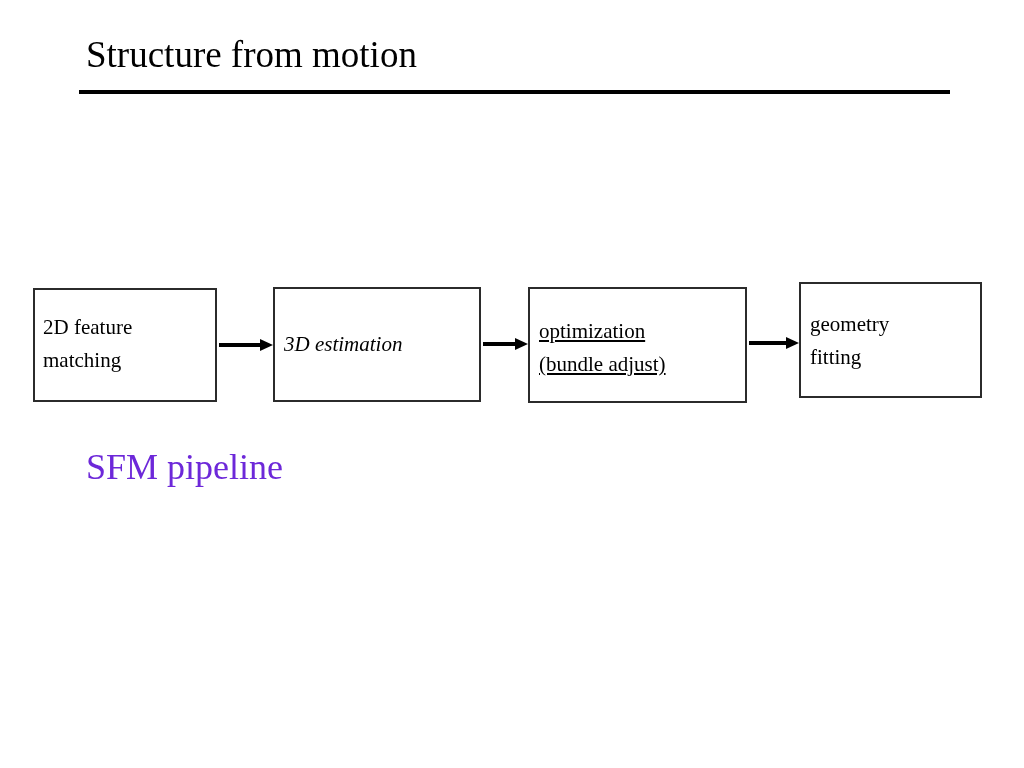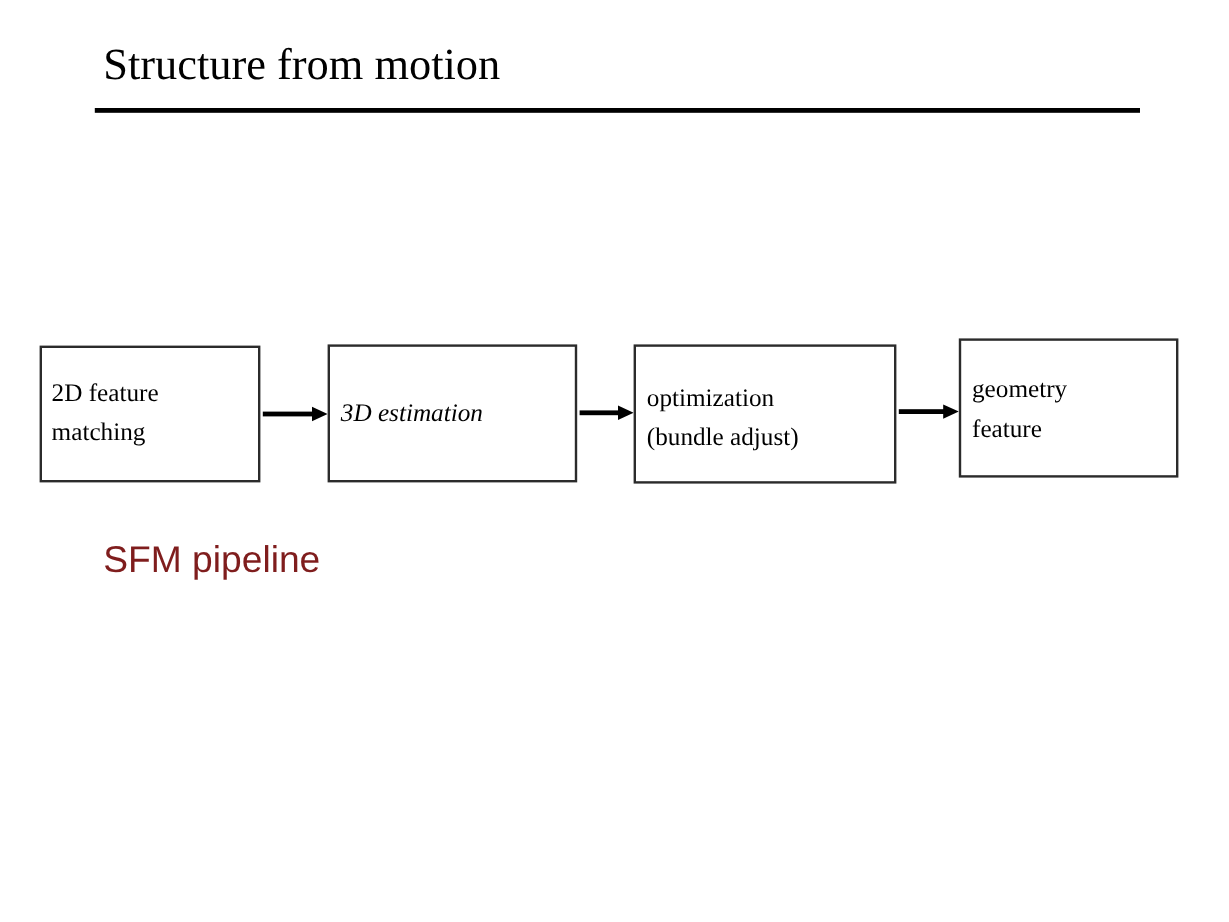--- a/index.html
+++ b/index.html
@@ -76,21 +76,21 @@
 
   
   #box-feature-matching { left: 33px;  top: 264px; width: 184px; height: 114px; }
   #box-3d-estimation    { left: 273px; top: 263px; width: 208px; height: 115px; }
   #box-optimization     { left: 528px; top: 263px; width: 219px; height: 116px; }
   #box-geometry-fitting { left: 799px; top: 258px; width: 183px; height: 116px; }
 
   
   #label-feature-matching { left: 43px;  top: 287px; width: 170px; }
   #label-3d-estimation    { left: 284px; top: 304px; width: 195px; font-style: italic; }
-  #label-optimization     { left: 539px; top: 291px; width: 205px; }
+  #label-optimization     { left: 539px; top: 291px; width: 205px; text-decoration: underline; }
   #label-geometry-fitting { left: 810px; top: 284px; width: 170px; }
 
   
   .arrow {
     position: absolute;
     height: 16px;
   }
   .arrow .shaft {
     position: absolute;
     left: 0;
@@ -118,25 +118,25 @@
 
   #arrow-3 { left: 749px; top: 311px; width: 51px; }
   #arrow-3 .shaft { width: 39px; }
   #arrow-3 .head  { left: 37px; }
 
   
   .caption {
     position: absolute;
     left: 86px;
     top: 448px;
-    font-family: Liberation Sans, sans-serif;
-    font-size: 31px;
+    font-family: Liberation Serif, serif;
+    font-size: 36px;
     font-weight: 400;
     line-height: 38px;
-    color: #7f1d1d;
+    color: #6d28d9;
     white-space: nowrap;
   }
 </style>
 </head>
 <body>
 
 <div id="slide">
 
   <div class="slide-title">Structure from motion</div>
 
@@ -165,19 +165,19 @@
     <div class="node-label" id="label-optimization">optimization
 (bundle adjust)</div>
 
     <div class="arrow" id="arrow-3">
       <div class="shaft"></div>
       <div class="head"></div>
     </div>
 
     <div class="node-box" id="box-geometry-fitting"></div>
     <div class="node-label" id="label-geometry-fitting">geometry
-feature</div>
+fitting</div>
 
   </div>
 
   <div class="caption">SFM pipeline</div>
 
 </div>
 
 </body></html>

